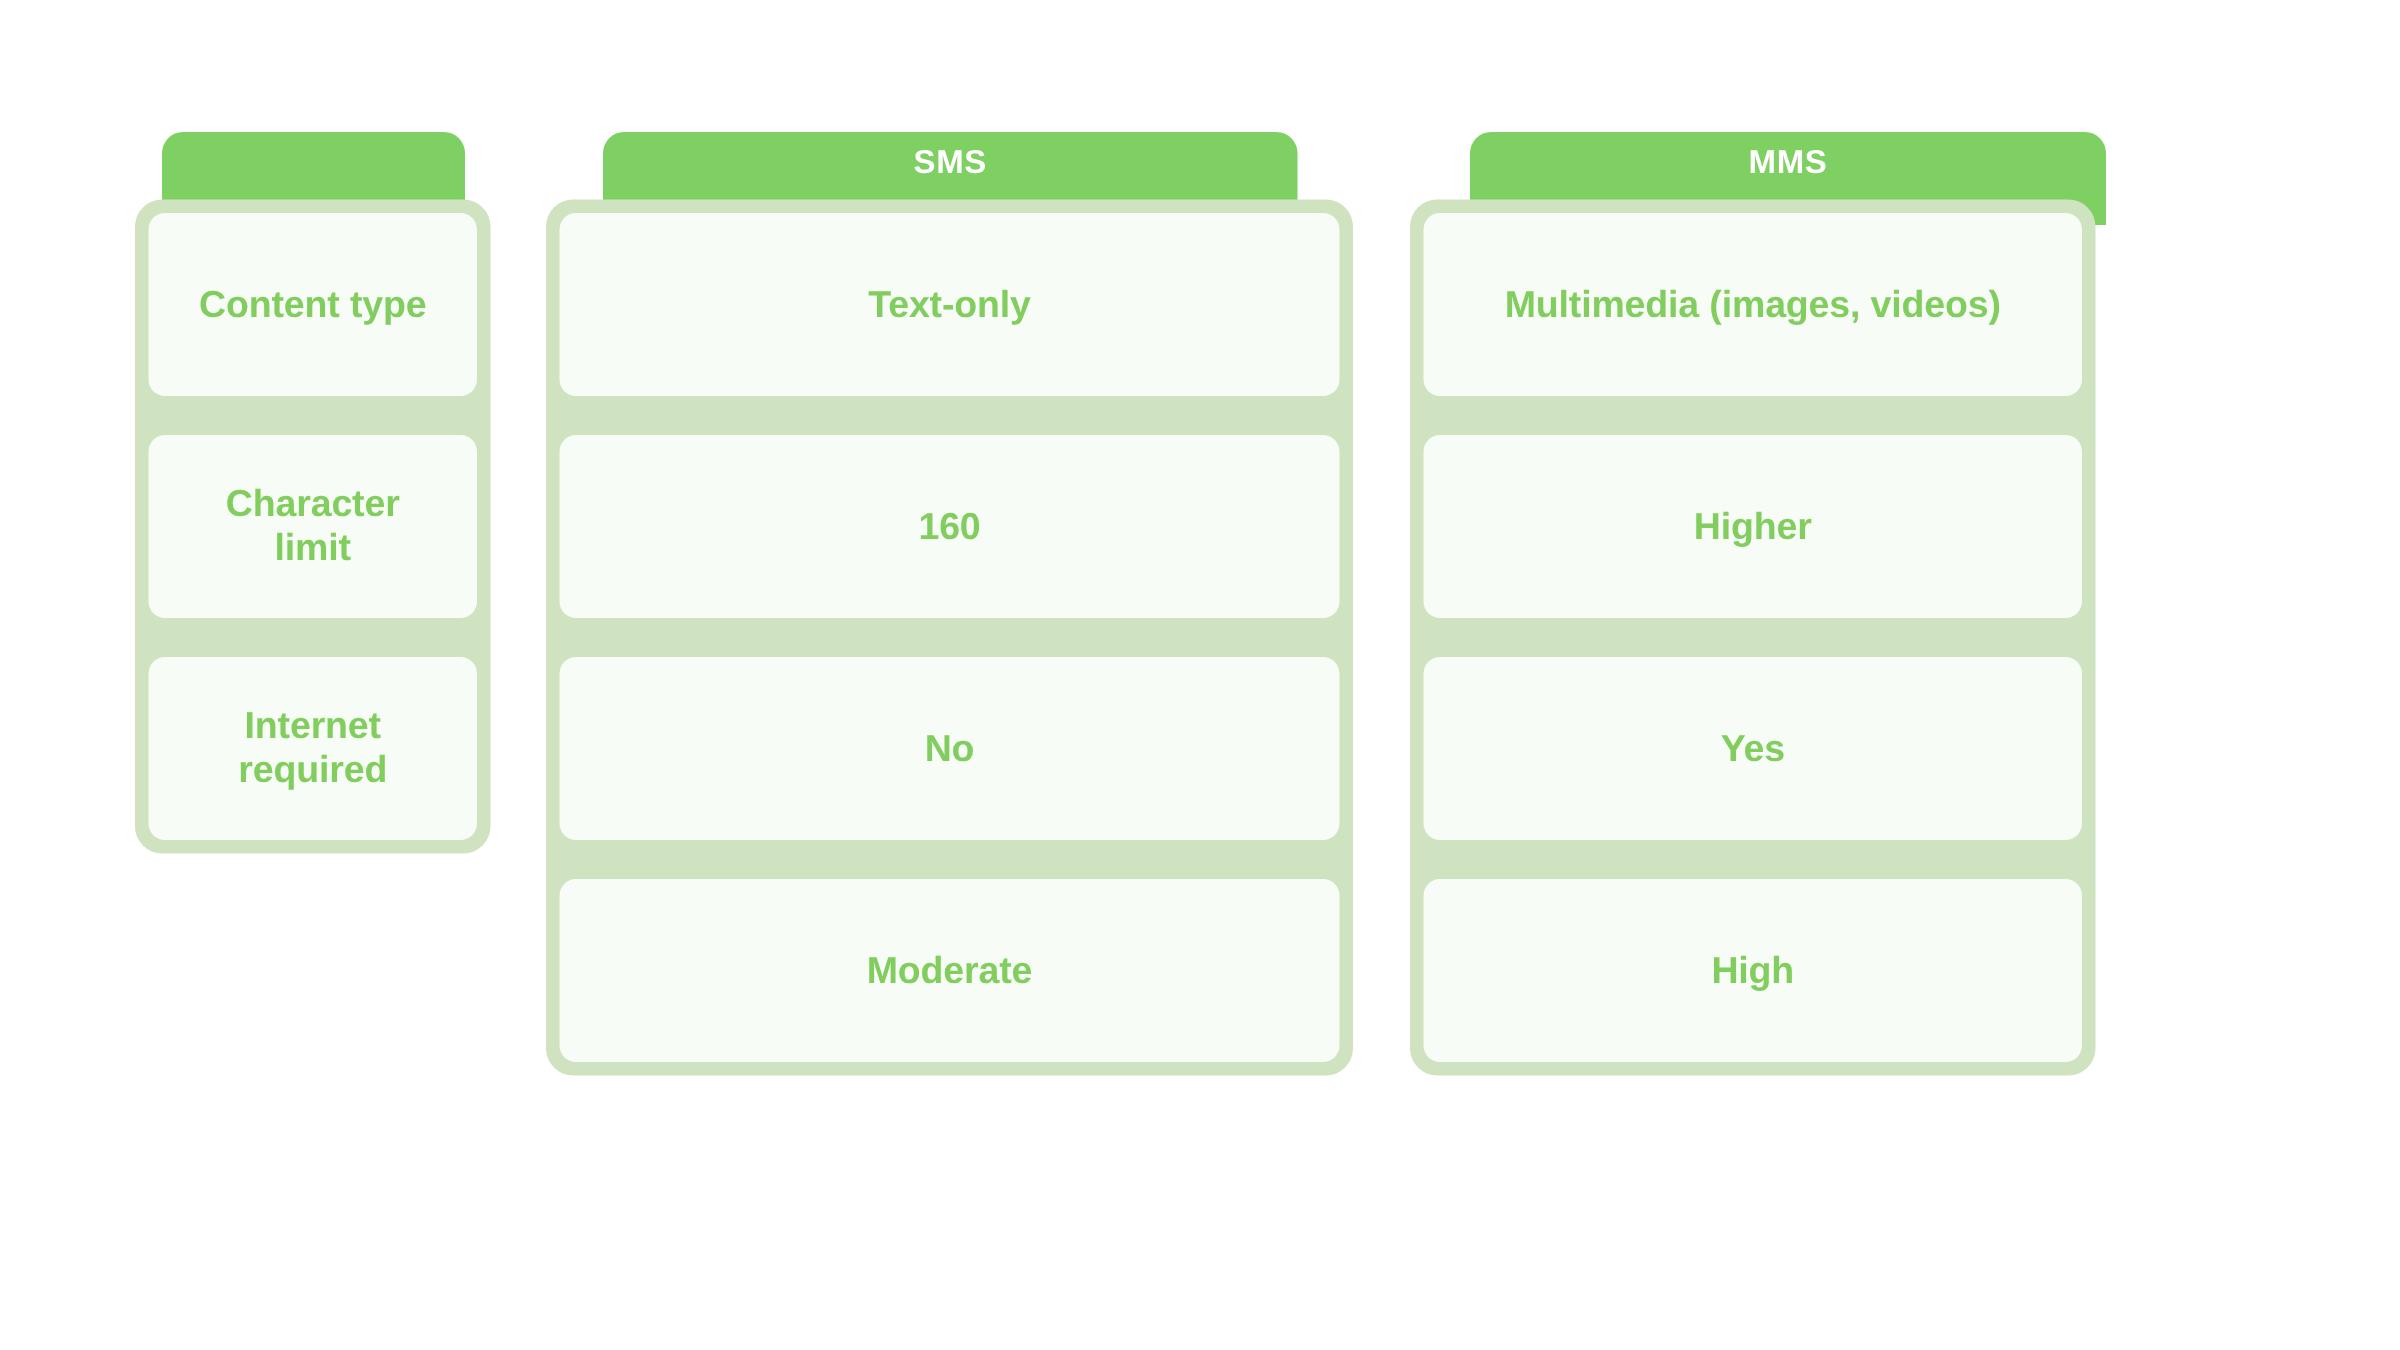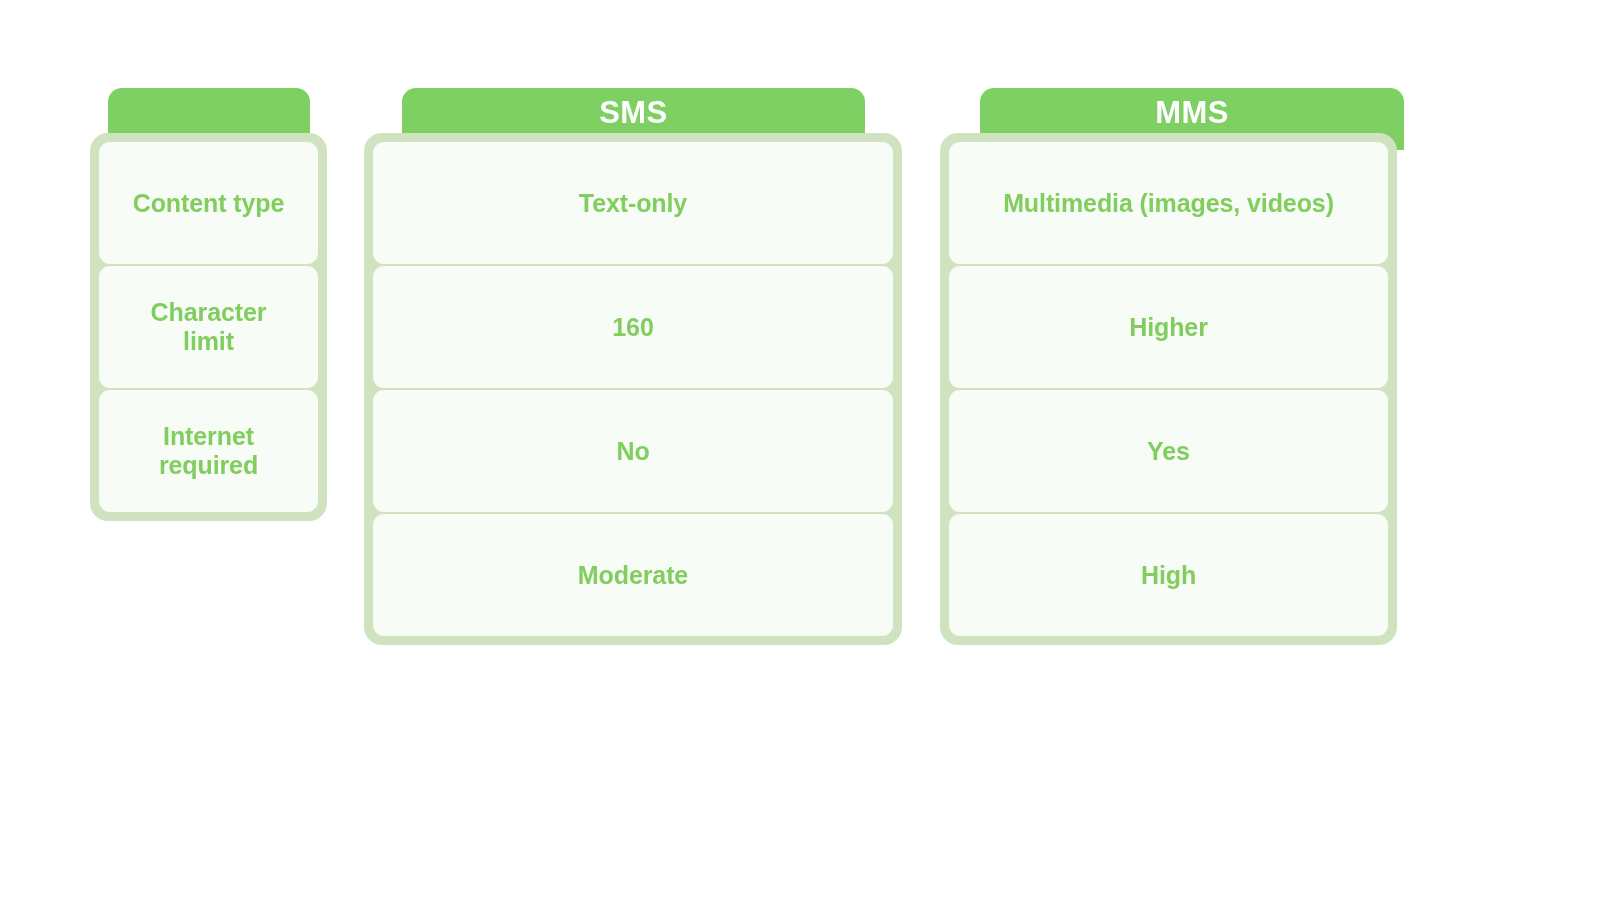--- a/index.html
+++ b/index.html
@@ -37,40 +37,40 @@
     border-radius: 14px 14px 0 0;
     box-sizing: border-box;
     display: flex;
     align-items: flex-start;
     justify-content: center;
     padding-top: 9px;
     z-index: 1;
   }
   .col-header-label {
     color: #ffffff;
-    font-size: 31px;
+    font-size: 22px;
     font-weight: bold;
     letter-spacing: 0.4px;
     line-height: 1;
     white-space: nowrap;
     text-align: center;
   }
 
   
   .col-panel {
     position: absolute;
     top: 45px;
     background: #cfe3c0;
     border-radius: 18px;
     box-sizing: border-box;
     padding: 9px;
     z-index: 2;
     display: flex;
     flex-direction: column;
-    gap: 2px;
+    gap: 26px;
   }
 
   
   .cell {
     background: #f7fcf6;
     border-radius: 11px;
     box-sizing: border-box;
     height: 122px;
     display: flex;
     align-items: center;

